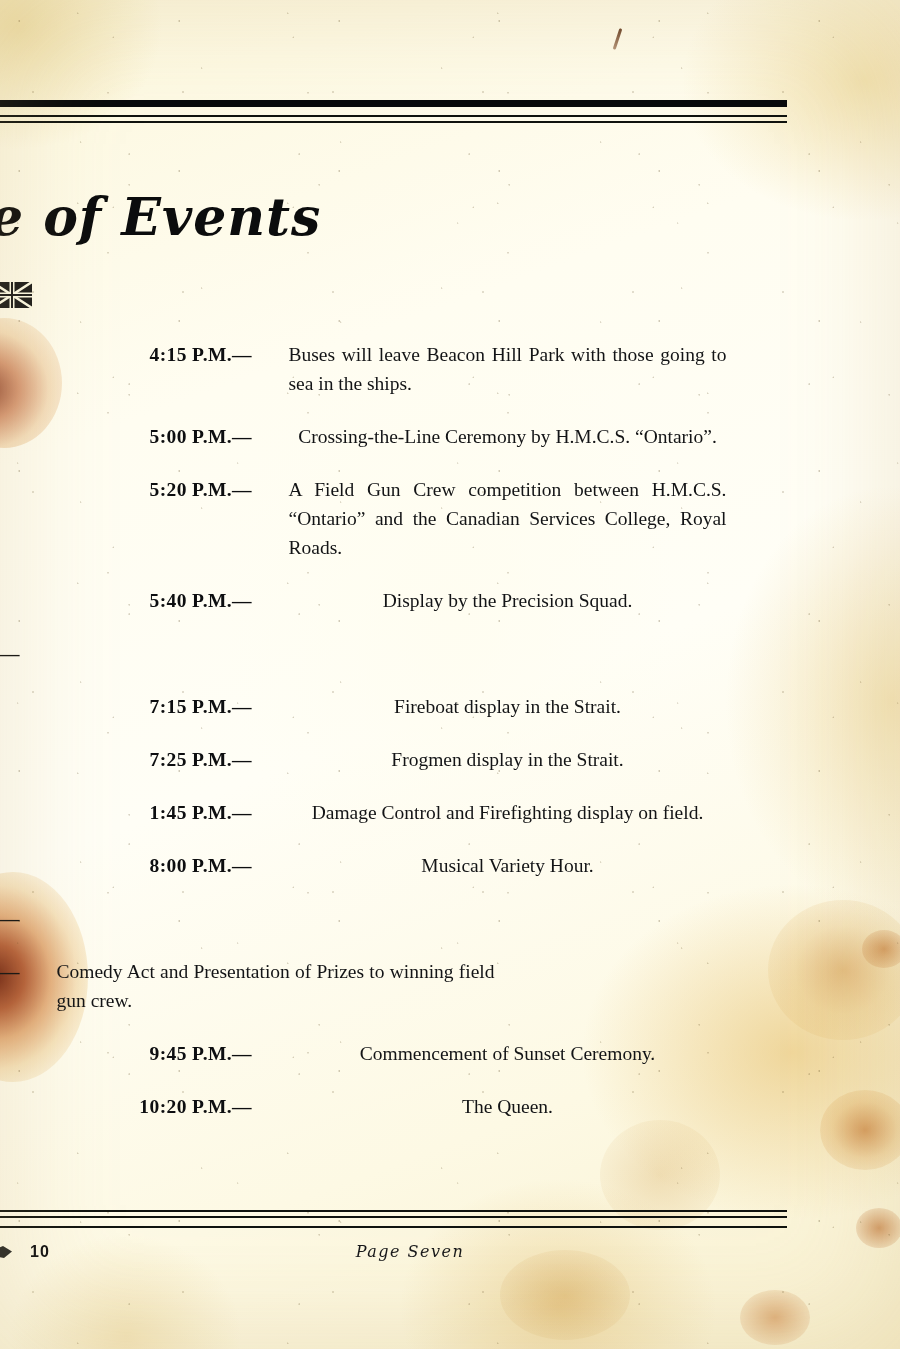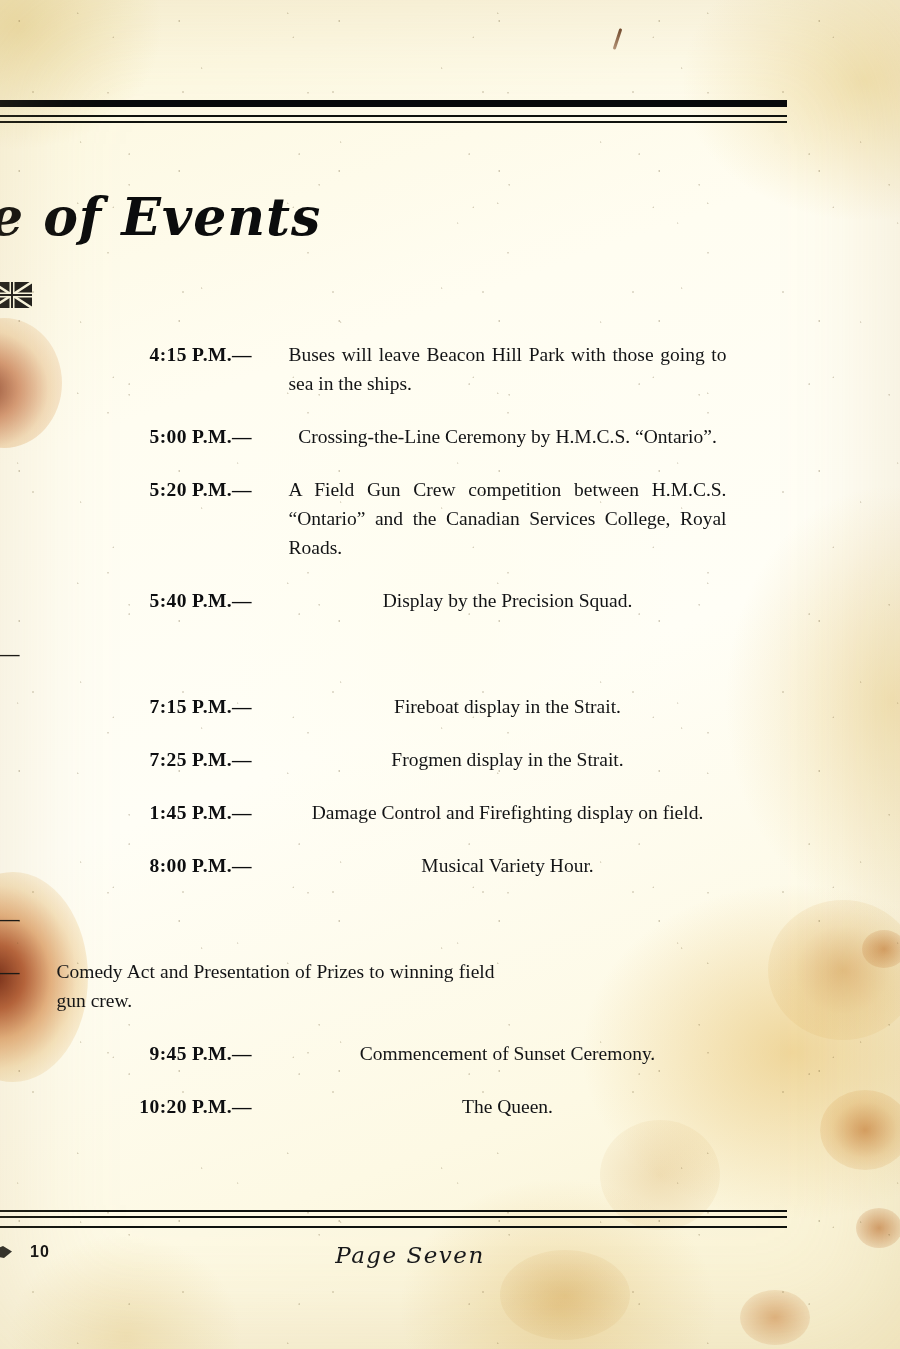--- a/index.html
+++ b/index.html
@@ -201,21 +201,21 @@
   }
 
   
   .footer-page {
     position: absolute;
     left: 0; top: 1242px;
     width: 820px;
     text-align: center;
     font-family: "DejaVu Serif", "Liberation Serif", serif;
     font-style: italic;
-    font-size: 23px;
+    font-size: 16px;
     color: #17181a;
     letter-spacing: 1.5px;
   }
   .footer-corner {
     position: absolute;
     left: 2px; top: 1243px;
     font-family: "Liberation Sans", sans-serif;
     font-weight: 700;
     font-size: 16px;
     color: #0e0f11;

